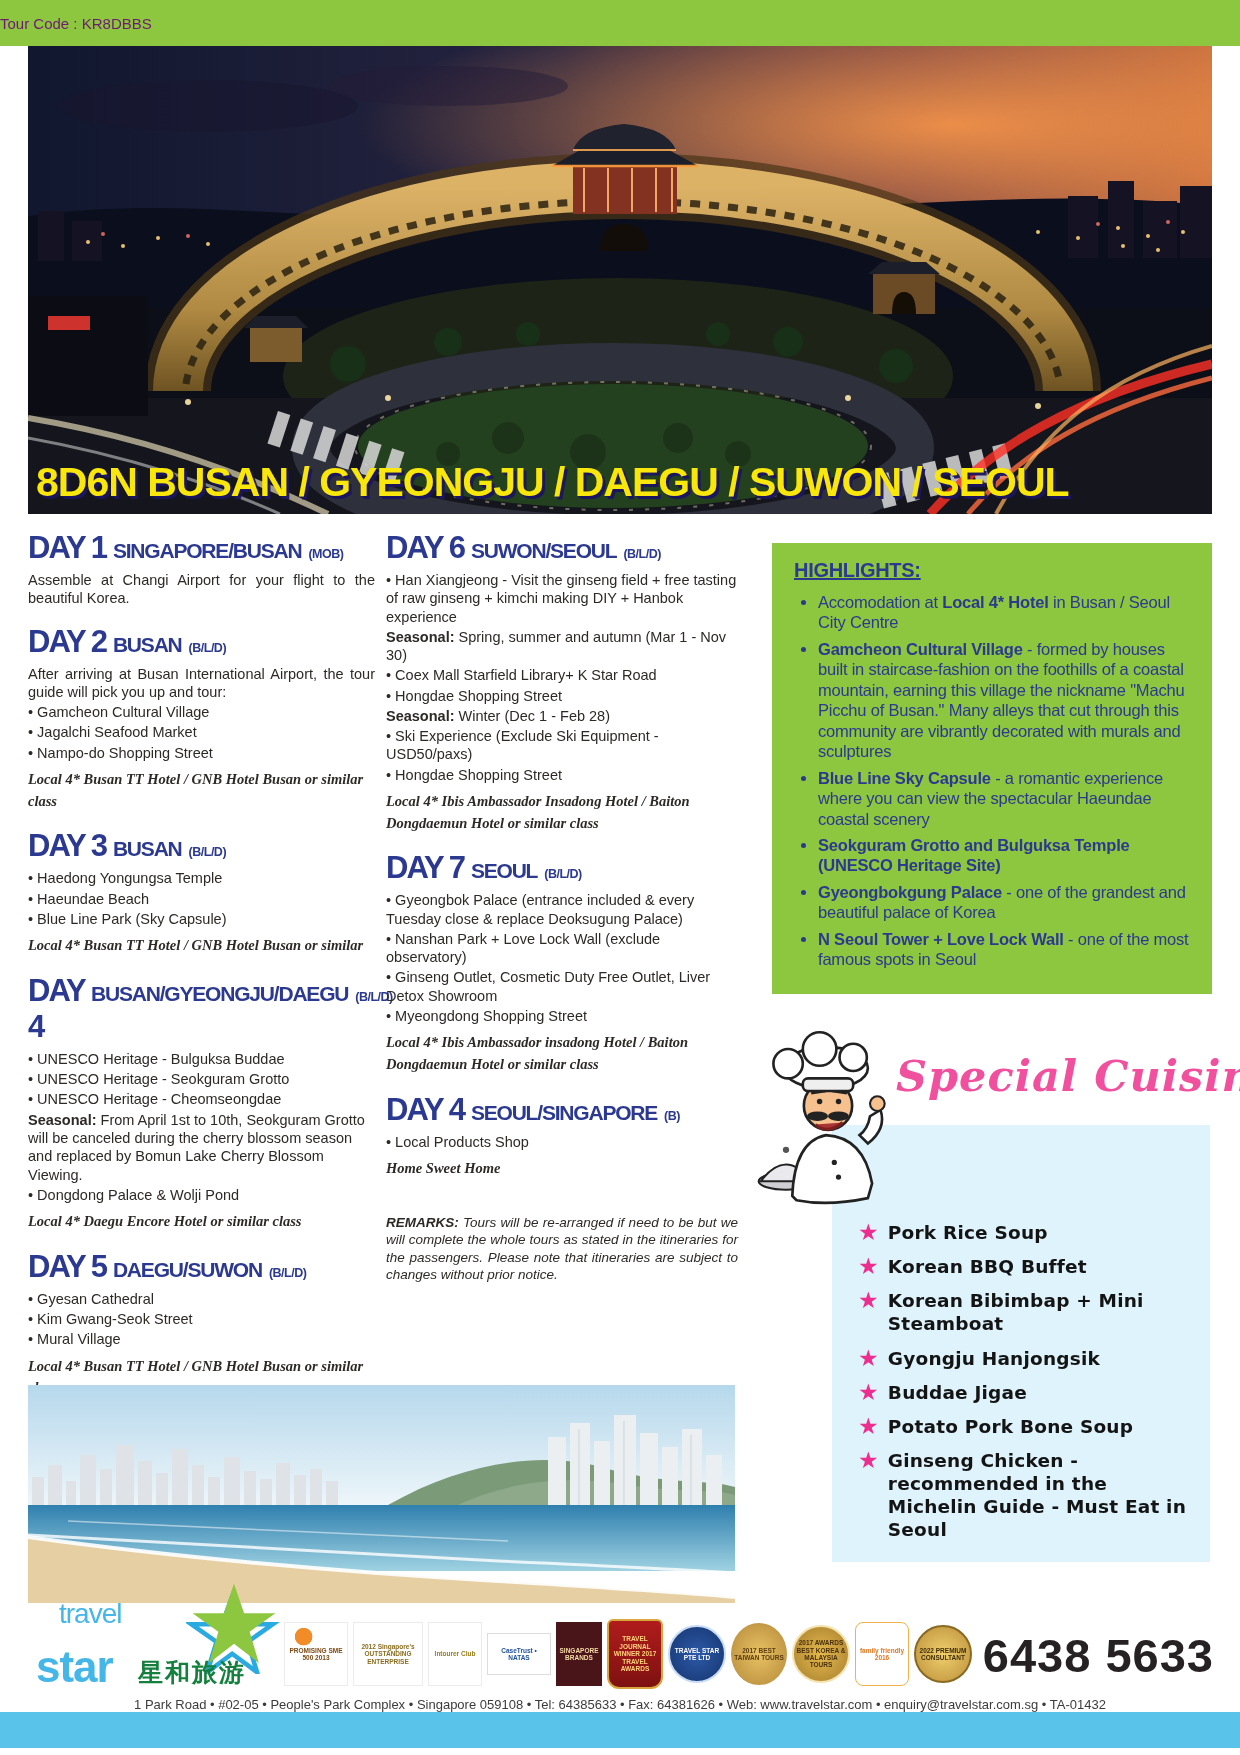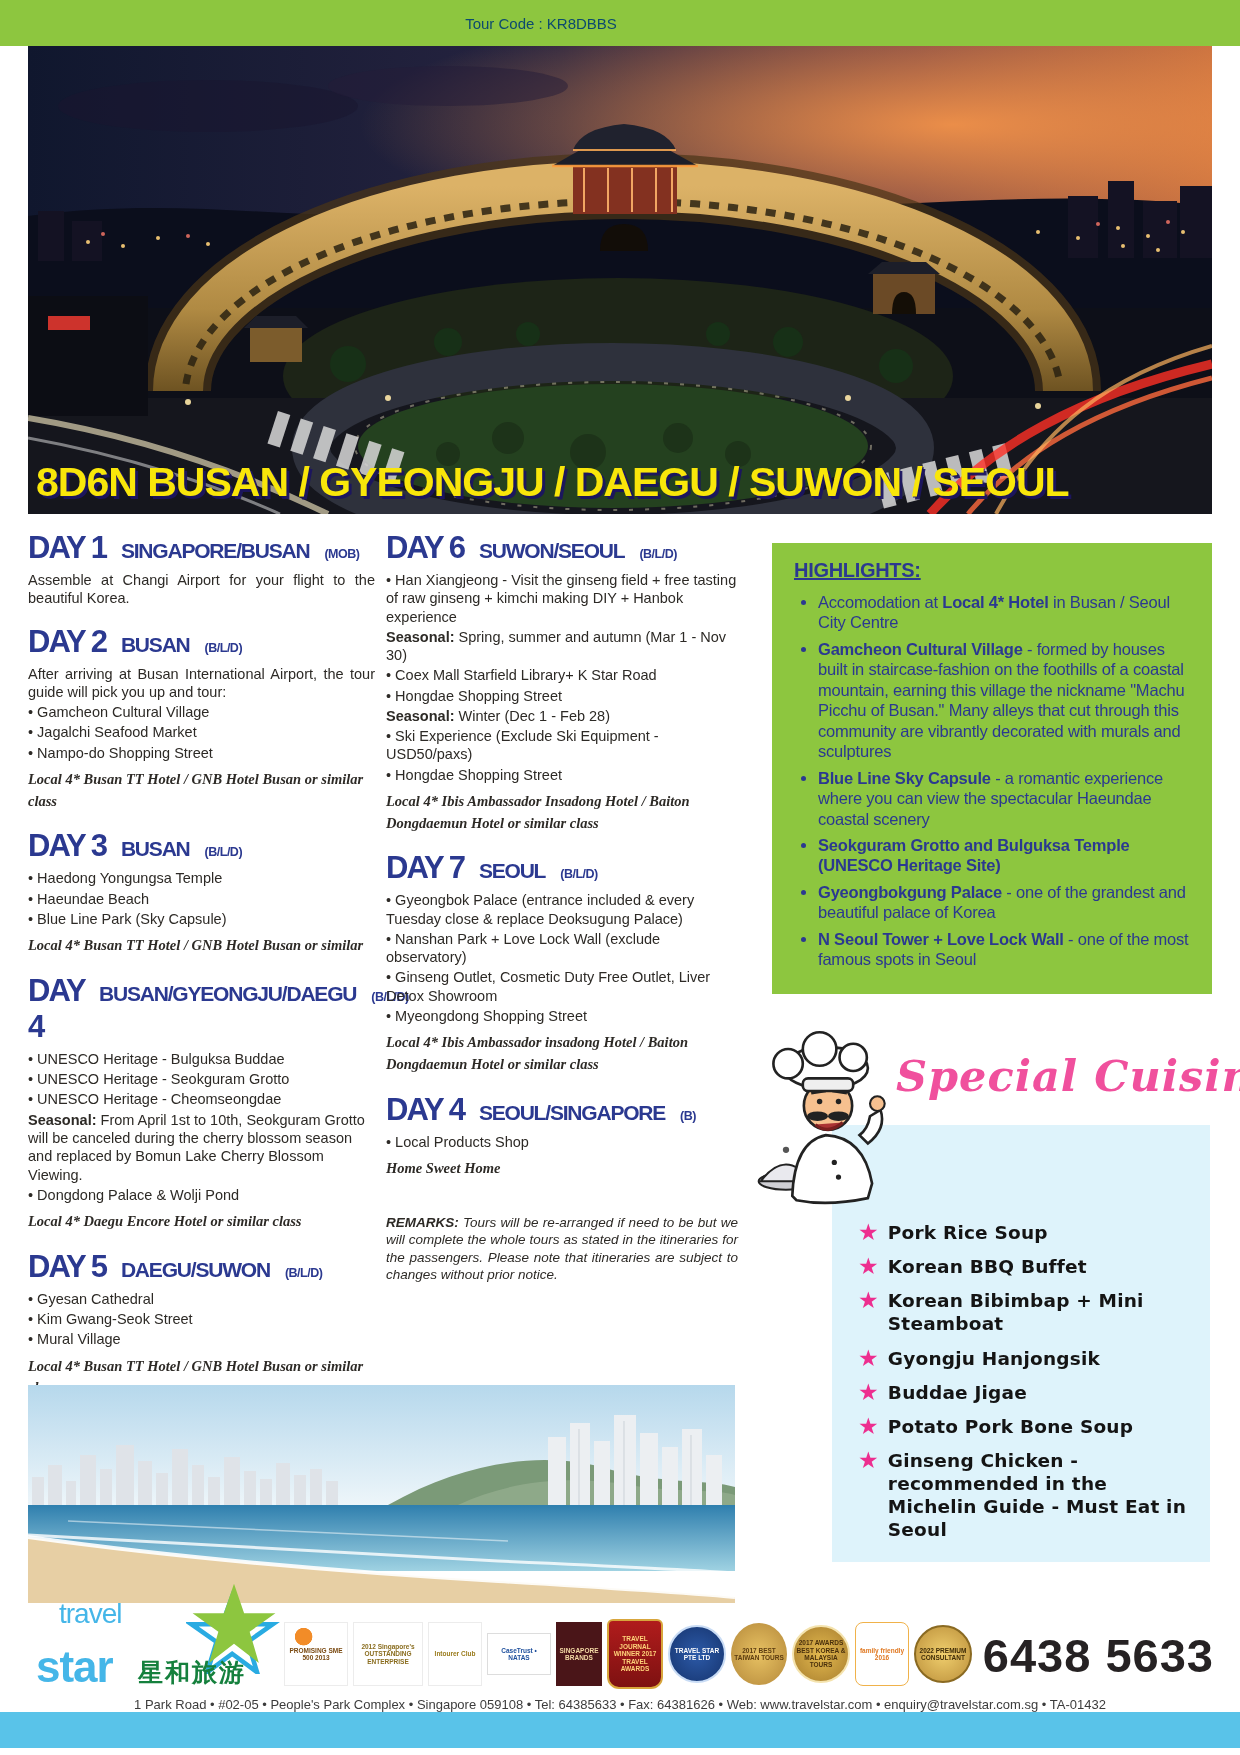--- a/index.html
+++ b/index.html
@@ -1,37 +1,37 @@
 <!DOCTYPE html>
 <html><head>
 <meta charset="utf-8">
 <style>
   html,body{margin:0;padding:0;background:#9a9a9a;}
   .page{position:relative;width:1240px;height:1755px;margin:0 auto;background:#ffffff;
         font-family:"Liberation Sans",sans-serif;overflow:hidden;}
 
   
   .topbar{position:absolute;top:0;left:0;width:1240px;height:46px;background:#8dc63f;
-          display:flex;align-items:center;justify-content:center;box-sizing:border-box;
-          padding-right:158px;color:#0c4a6e;font-size:15px;}
+          display:flex;align-items:center;justify-content:flex-start;box-sizing:border-box;
+          padding-right:158px;color:#701a75;font-size:15px;}
 
   
   .hero{position:absolute;top:46px;left:28px;width:1184px;height:468px;overflow:hidden;}
   .hero svg{display:block;width:100%;height:100%;}
   .hero-title{position:absolute;left:8px;bottom:8px;font-size:41px;font-weight:bold;
               color:#f9e60a;letter-spacing:-1px;white-space:nowrap;
               text-shadow:3px 3px 0 rgba(27,21,96,.95),1px 1px 0 rgba(27,21,96,.95);}
 
   
   .col-left{position:absolute;left:28px;top:530px;width:347px;}
   .col-mid{position:absolute;left:386px;top:530px;width:352px;}
   .col-right{position:absolute;left:772px;top:543px;width:504px;}
 
   .day{margin-bottom:16px;}
-  .day-head{display:flex;align-items:baseline;gap:15px;color:#2b3990;margin-bottom:5px;}
+  .day-head{display:flex;align-items:baseline;gap:7px;color:#2b3990;margin-bottom:5px;}
   .day-label{font-size:31px;font-weight:bold;letter-spacing:-2px;}
   .day-route{font-size:21px;font-weight:bold;letter-spacing:-1.2px;}
   .day-meals{font-size:12.5px;font-weight:bold;letter-spacing:-0.5px;}
   .line{font-size:14.5px;color:#2d2a26;line-height:1.26;margin:2px 0;}
   .line.body{text-align:justify;}
   .line.bullet::before{content:"\2022  ";}
   .line.seasonal b{font-weight:bold;}
   .line.hotel{font-weight:bold;font-style:italic;margin-top:7px;line-height:1.5;font-family:Liberation Serif, serif;}
 
   .remarks{margin-top:34px;font-size:13.5px;font-style:italic;color:#2d2a26;

